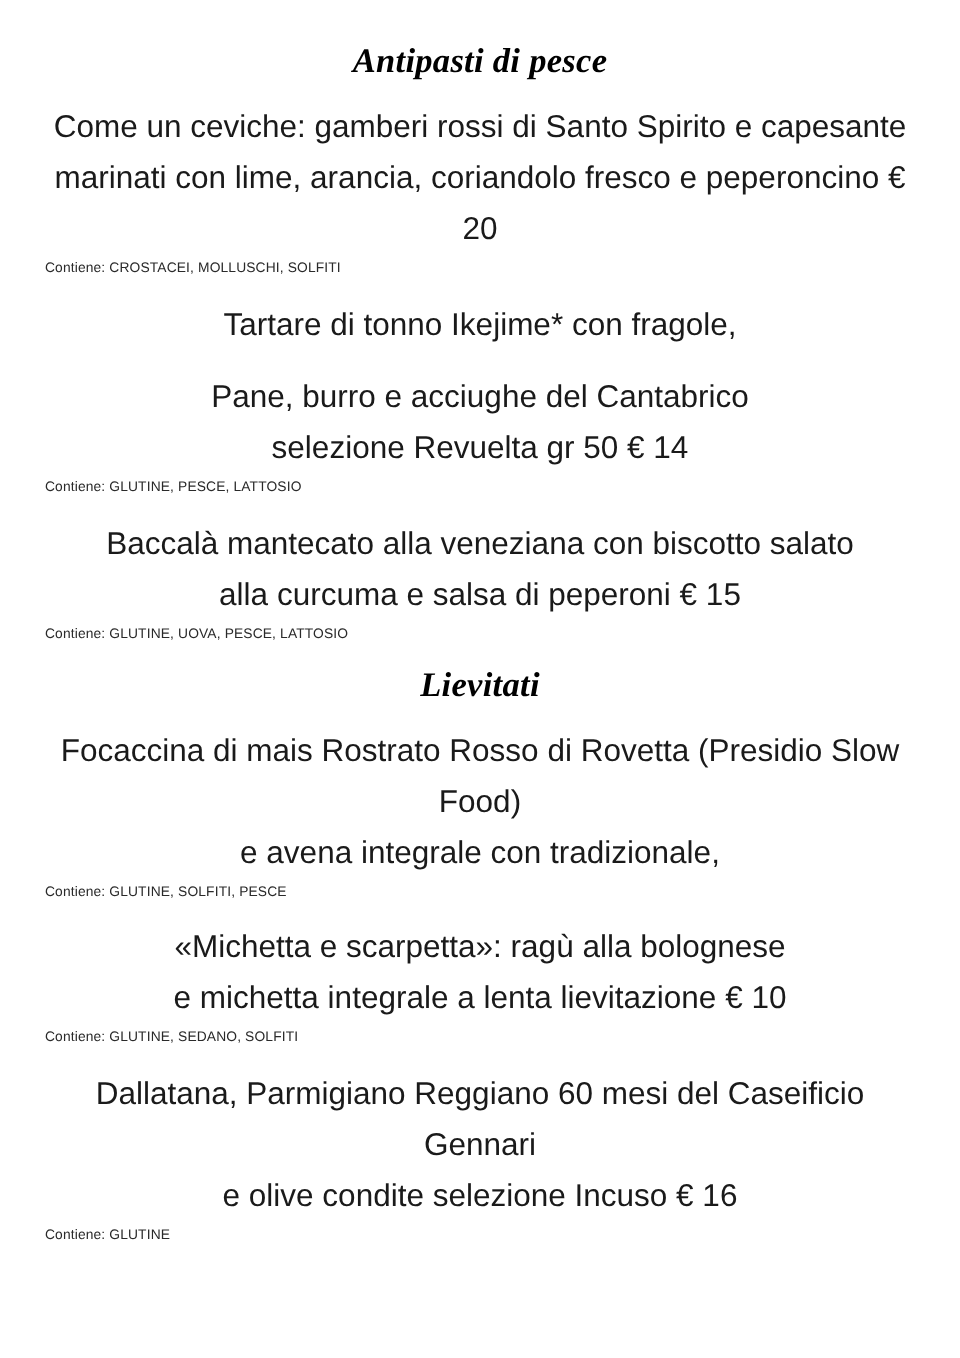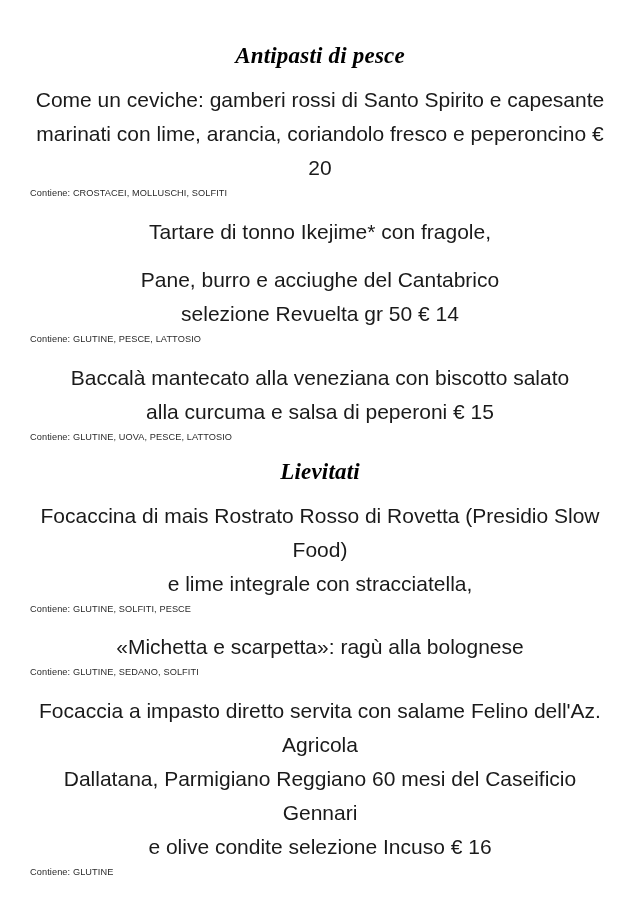--- a/index.html
+++ b/index.html
@@ -11,21 +11,21 @@
     width: 640px;
     height: 905px;
     font-family: "Liberation Sans", sans-serif;
     color: #111111;
     overflow: hidden;
   }
   .page {
     width: 640px;
     height: 643px;
     box-sizing: border-box;
-    padding: 43px 30px 0 30px;
+    padding: 28px 30px 0 30px;
     position: relative;
   }
   .section {
     margin-bottom: 4px;
   }
   .section-title {
     text-align: center;
     font-family: "Liberation Serif", serif;
     font-style: italic;
     font-weight: 700;
@@ -77,28 +77,28 @@
         <div class="dish">
           <div class="dish-line">Baccalà mantecato alla veneziana con biscotto salato</div>
           <div class="dish-line">alla curcuma e salsa di peperoni € 15</div>
           <div class="allergens">Contiene: GLUTINE, UOVA, PESCE, LATTOSIO</div>
         </div>
       </div>
       <div class="section">
         <div class="section-title">Lievitati</div>
         <div class="dish">
           <div class="dish-line">Focaccina di mais Rostrato Rosso di Rovetta (Presidio Slow Food)</div>
-          <div class="dish-line">e lime integrale con stracciatella,</div>
+          <div class="dish-line">e avena integrale con tradizionale,</div>
           <div class="allergens">Contiene: GLUTINE, SOLFITI, PESCE</div>
         </div>
         <div class="dish">
           <div class="dish-line">«Michetta e scarpetta»: ragù alla bolognese</div>
+          <div class="dish-line">e michetta integrale a lenta lievitazione € 10</div>
           <div class="allergens">Contiene: GLUTINE, SEDANO, SOLFITI</div>
         </div>
         <div class="dish">
-          <div class="dish-line">Focaccia a impasto diretto servita con salame Felino dell'Az. Agricola</div>
           <div class="dish-line">Dallatana, Parmigiano Reggiano 60 mesi del Caseificio Gennari</div>
           <div class="dish-line">e olive condite selezione Incuso € 16</div>
           <div class="allergens">Contiene: GLUTINE</div>
         </div>
       </div>
     </div>
 </div>
 
 </body></html>

